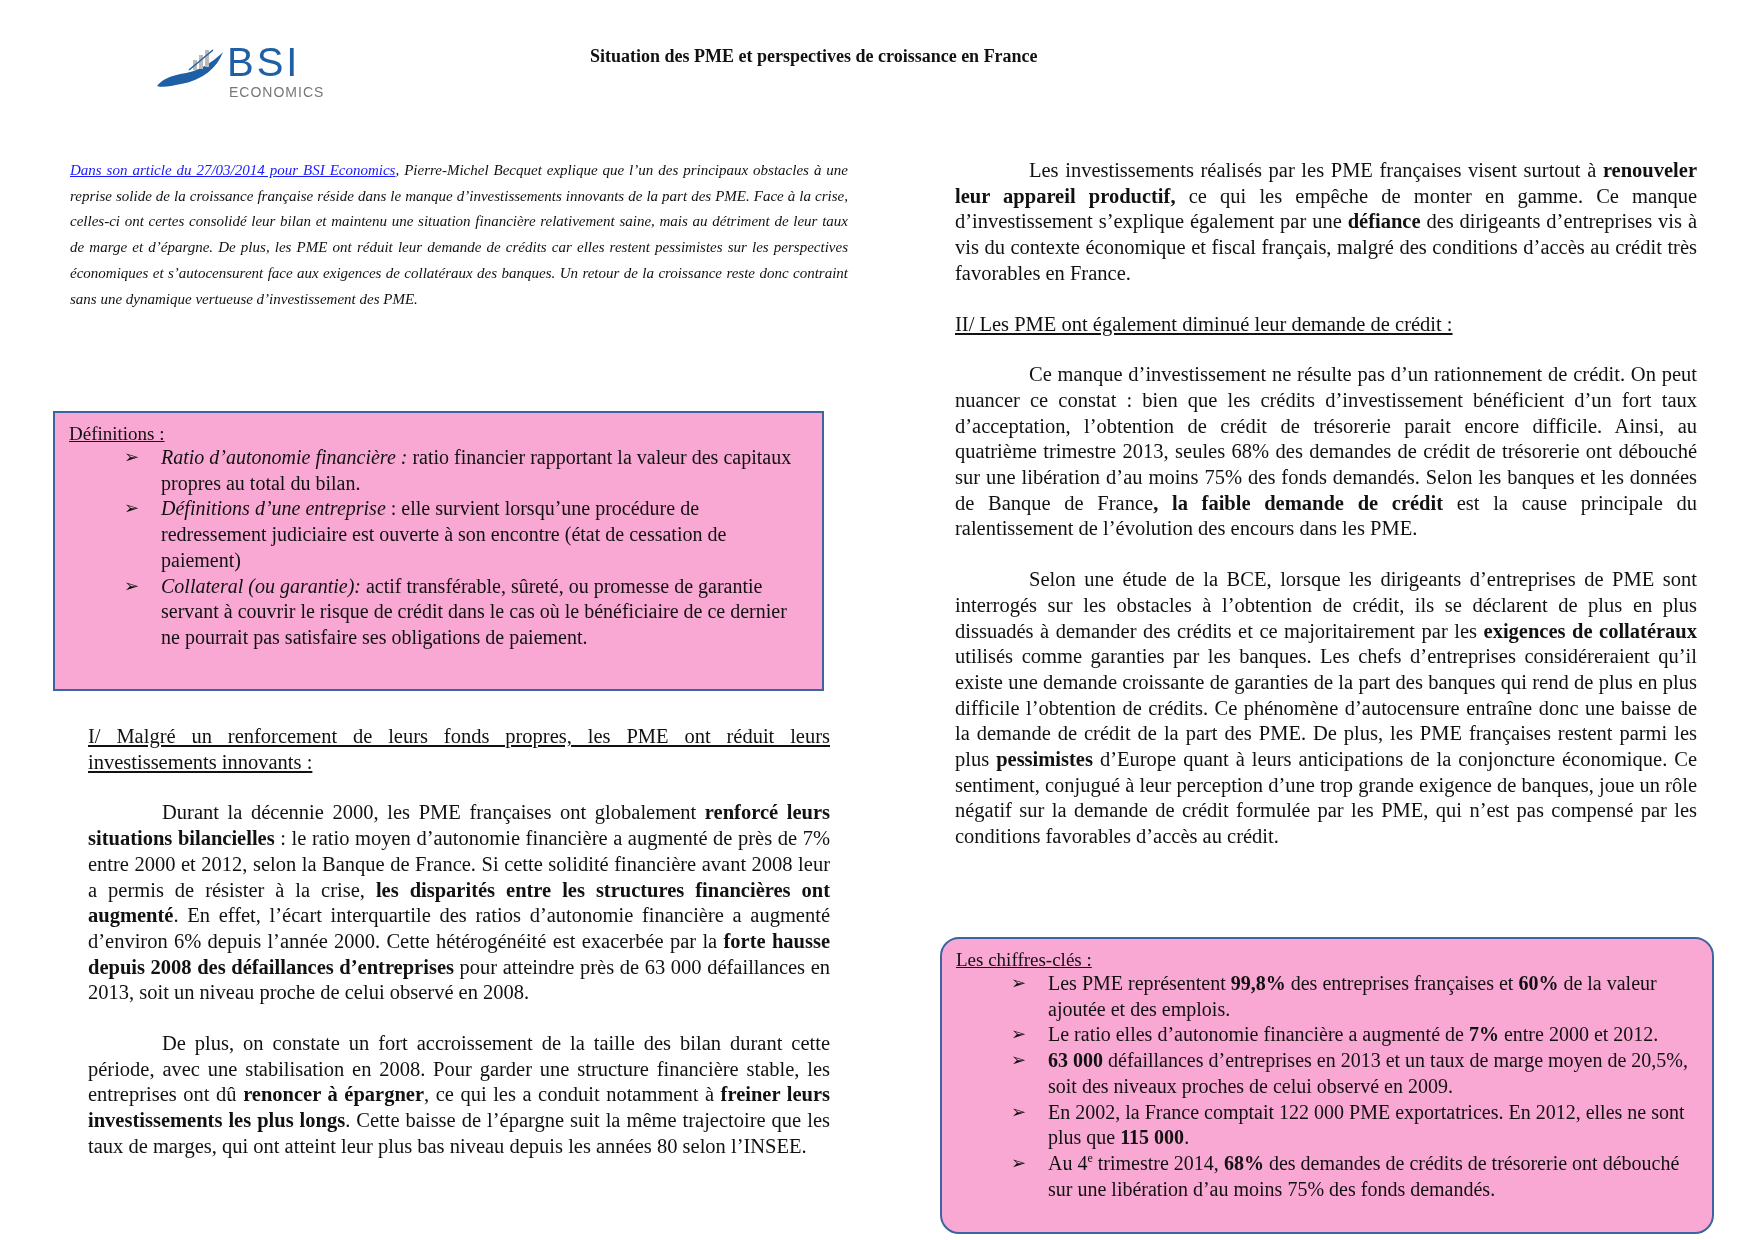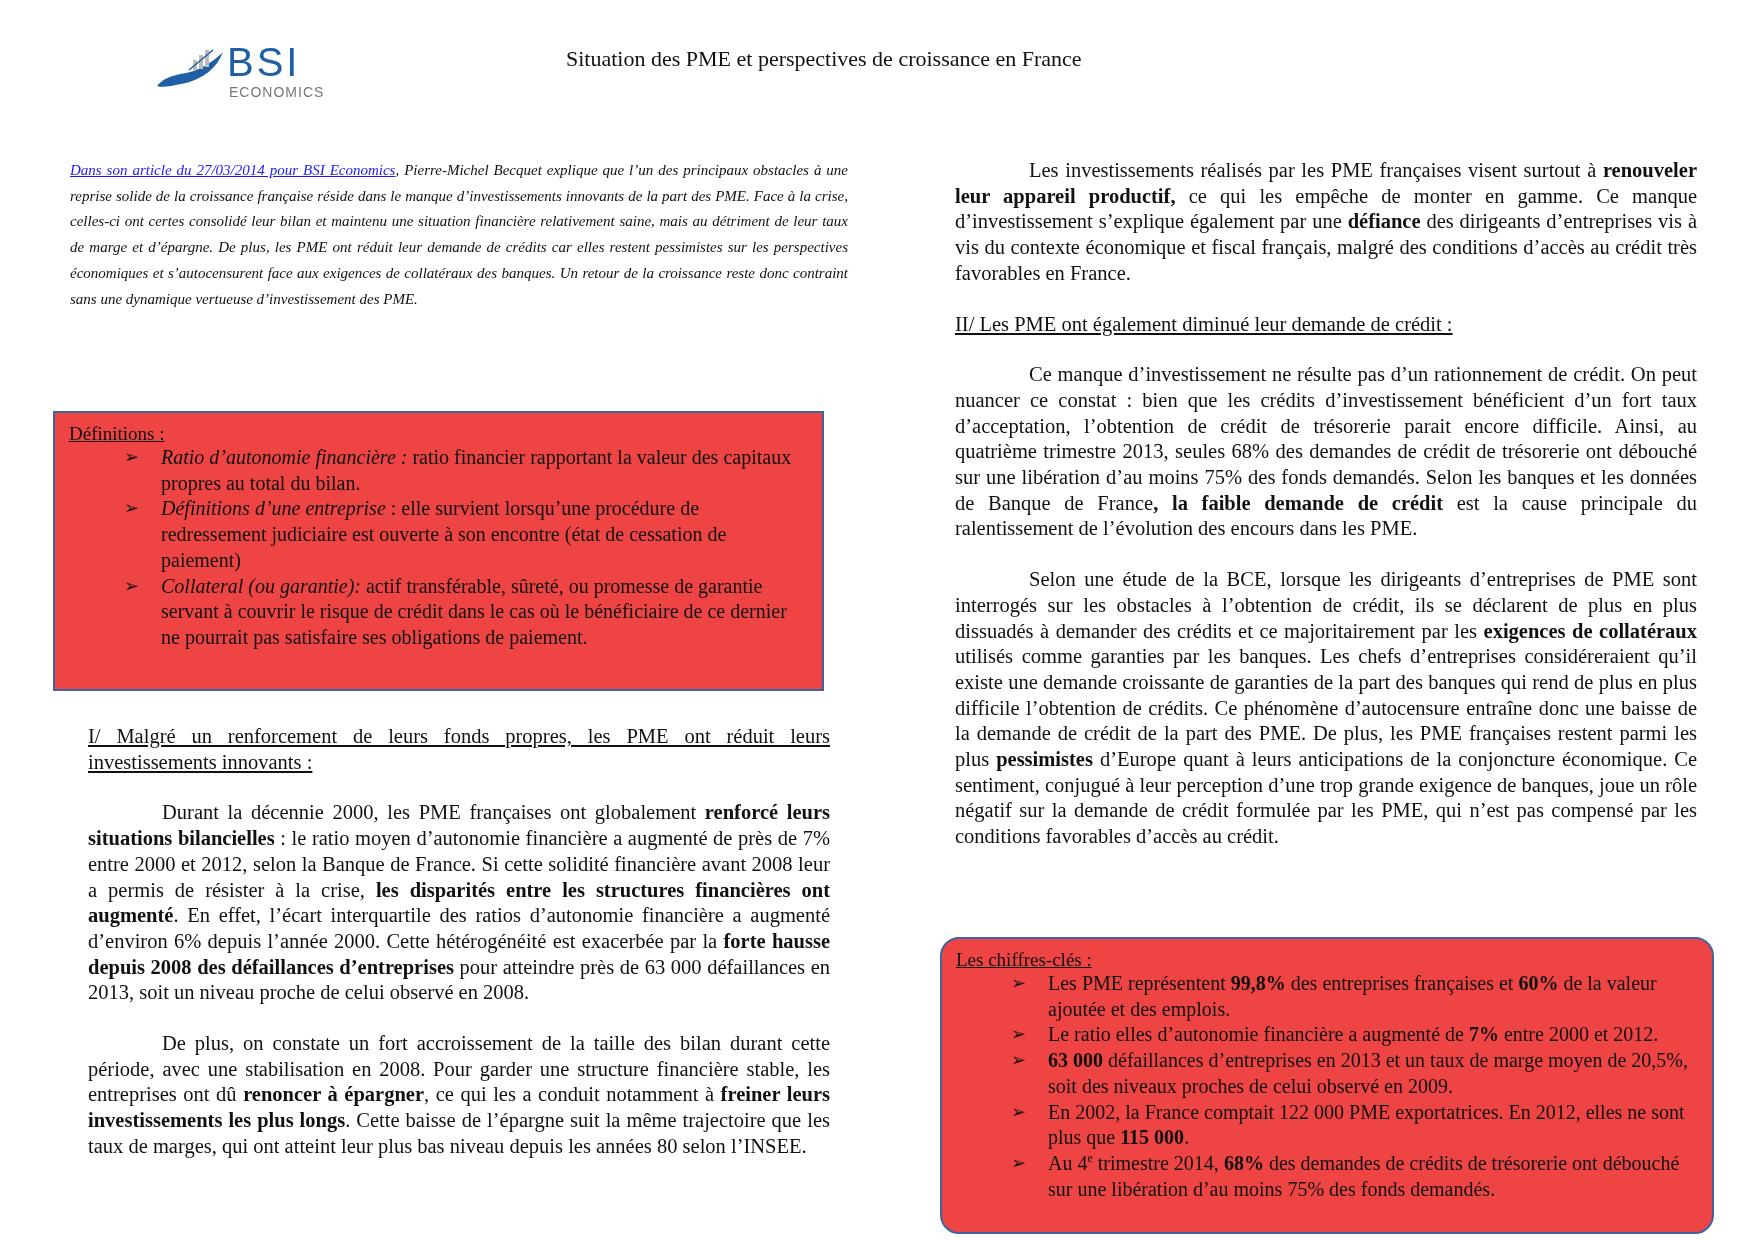--- a/index.html
+++ b/index.html
@@ -4,28 +4,28 @@
 <style>
   html, body { margin: 0; padding: 0; background: #ffffff; }
   body { width: 1752px; height: 1240px; position: relative; overflow: hidden;
          font-family: "Liberation Serif", serif; color: #111; }
   .logo { position: absolute; left: 155px; top: 42px; width: 150px; height: 56px; }
   .logo svg { position: absolute; left: 0; top: 4px; }
   .logo .bsi { position: absolute; left: 72px; top: -2px; font-family: "Liberation Sans", sans-serif;
                font-size: 40px; color: #1f5fa6; letter-spacing: 3px; font-weight: normal; }
   .logo .eco { position: absolute; left: 74px; top: 42px; font-family: "Liberation Sans", sans-serif;
                font-size: 14px; color: #777; letter-spacing: 1px; }
-  .title { position: absolute; left: 566px; top: 46px; font-family: "Liberation Serif", serif;
-           font-weight: normal; font-size: 22px; }
+  .title { position: absolute; left: 590px; top: 46px; font-family: "Liberation Serif", serif;
+           font-weight: bold; font-size: 18px; }
   .col { position: absolute; font-size: 20.5px; line-height: 25.7px; text-align: justify; }
   .right { left: 955px; width: 742px; }
   .intro { position: absolute; left: 70px; top: 158px; width: 778px; font-style: italic;
            font-size: 15px; line-height: 25.7px; text-align: justify; }
   .intro a { color: #1a1aff; text-decoration: underline; }
-  .box { position: absolute; border: 2px solid #3c64a0; background: #ef4444; }
+  .box { position: absolute; border: 2px solid #3c64a0; background: #f9a8d4; }
   .box .hd { text-decoration: underline; font-size: 19px; }
   .box ul { list-style: none; margin: 0; padding: 0; }
   .box li { position: relative; padding-left: 92px; font-size: 20px; line-height: 25.7px; }
   .box li .arrow { position: absolute; left: 55px; top: 0; font-size: 18px; }
   .defs { left: 53px; top: 411px; width: 771px; height: 280px; padding: 10px 14px; box-sizing: border-box; }
   .keys { left: 940px; top: 937px; width: 774px; height: 297px; padding: 10px 14px; box-sizing: border-box; border-radius: 19px; }
   .keys li { padding-left: 92px; }
   .sec-title { text-decoration: underline; text-align: justify; }
   p { margin: 0; }
   .indent { text-indent: 74px; }

